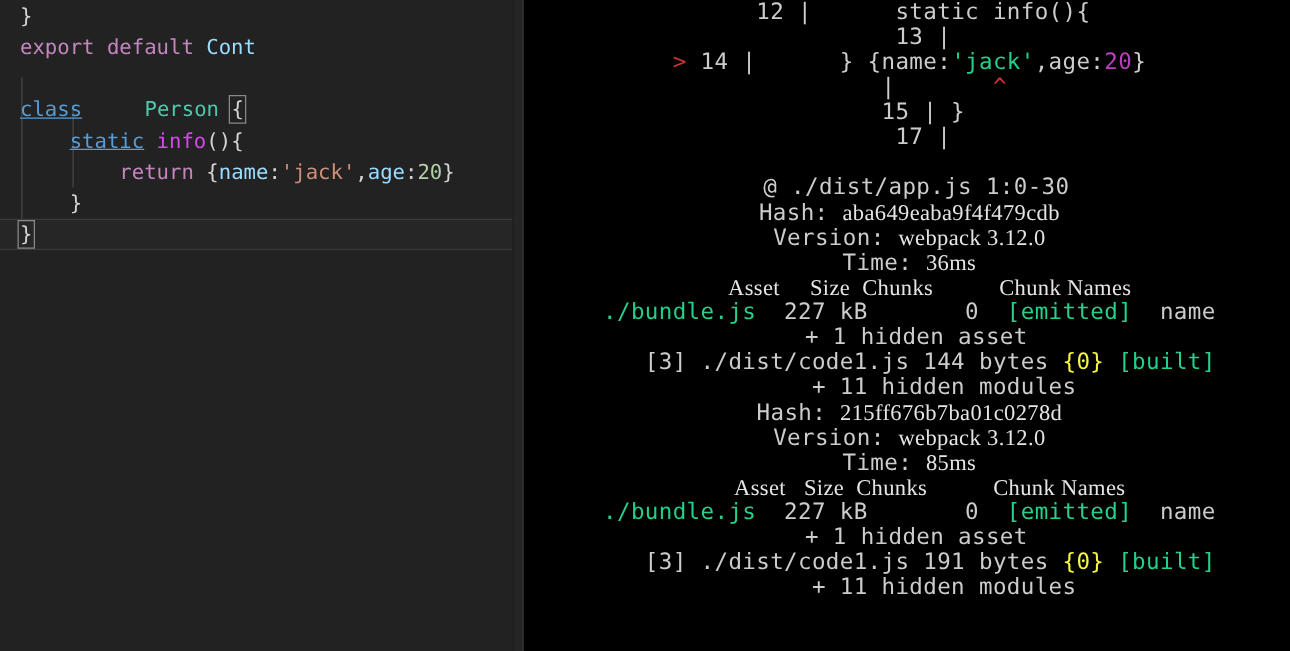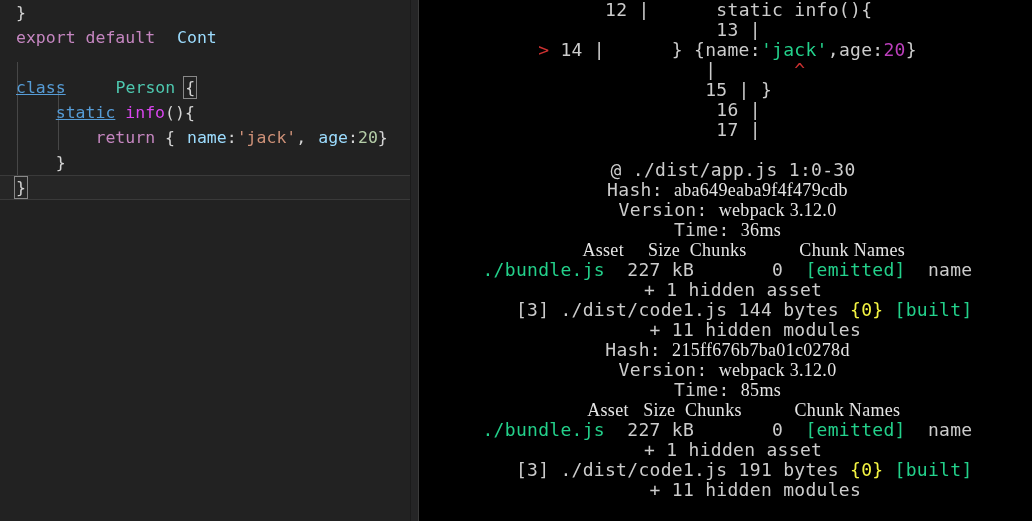--- a/index.html
+++ b/index.html
@@ -56,21 +56,21 @@
     width: 1px;
     background: #474747;
   }
   .g1 { left: 17px; top: 62px;  height: 113px; }
   .g2 { left: 58px; top: 87px;  height: 63px;  }
 
   
   .t-kw      { color: #c586c0; text-align: right; }  
   .t-kw2     { color: #569cd6; text-decoration: underline; }  
   .t-type    { color: #4ec9b0; margin-left: 40px; }  
-  .t-ident   { color: #9cdcfe; margin-left: 12px; }  
+  .t-ident   { color: #9cdcfe; }  
   .t-fn      { color: #d946ef; }  
   .t-str     { color: #ce9178; }  
   .t-num     { color: #b5cea8; }  
   .t-punc    { color: #d4d4d4; }
   .t-brace-hl {
     color: #d4d4d4;
     outline: 1px solid #888888;
     outline-offset: 1px;
   }
 
@@ -134,21 +134,20 @@
 
   <div class="divider"></div>
 
   <div class="terminal-pane">
     <div id="term-area">
         <div class="term-line"><span class="c-grey">  12 |      static info(){</span></div>
         <div class="term-line"><span class="c-grey">  13 |</span></div>
         <div class="term-line"><span class="c-red">&gt;</span><span class="c-grey"> 14 |      } {</span><span class="c-grey">name</span><span class="c-grey">:</span><span class="c-green">'jack'</span><span class="c-grey">,</span><span class="c-grey">age</span><span class="c-grey">:</span><span class="c-magenta">20</span><span class="c-grey">}</span></div>
         <div class="term-line"><span class="c-grey">     |       </span><span class="c-red">^</span></div>
         <div class="term-line"><span class="c-grey">  15 | }</span></div>
-        <div class="term-line"><span class="c-grey">  16 |</span></div>
         <div class="term-line"><span class="c-grey">  17 |</span></div>
         <div class="term-line">&nbsp;</div>
         <div class="term-line"><span class="c-grey"> @ ./dist/app.js 1:0-30</span></div>
         <div class="term-line"><span class="c-grey">Hash: </span><span class="c-white">aba649eaba9f4f479cdb</span></div>
         <div class="term-line"><span class="c-grey">Version: </span><span class="c-white">webpack 3.12.0</span></div>
         <div class="term-line"><span class="c-grey">Time: </span><span class="c-white">36ms</span></div>
         <div class="term-line"><span class="c-white">       Asset     Size  Chunks           Chunk Names</span></div>
         <div class="term-line"><span class="c-green">./bundle.js</span><span class="c-grey">  227 kB       0  </span><span class="c-green">[emitted]</span><span class="c-grey">  name</span></div>
         <div class="term-line"><span class="c-grey"> + 1 hidden asset</span></div>
         <div class="term-line"><span class="c-grey">   [3] ./dist/code1.js 144 bytes </span><span class="c-yellow">{0}</span><span class="c-grey"> </span><span class="c-green">[built]</span></div>

